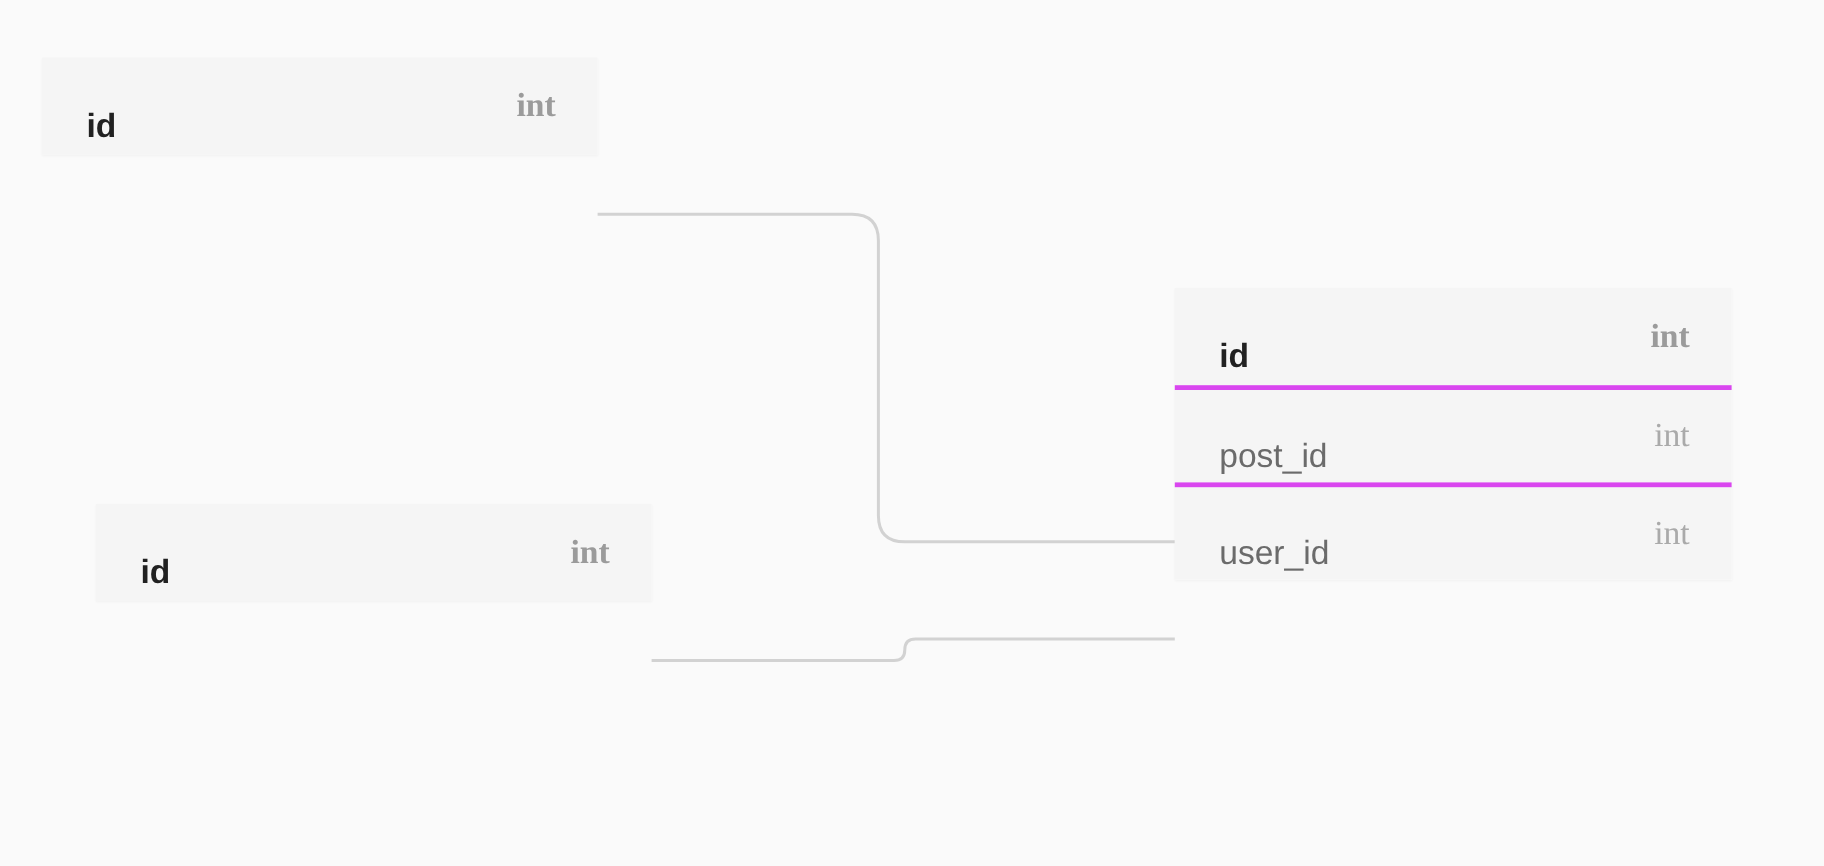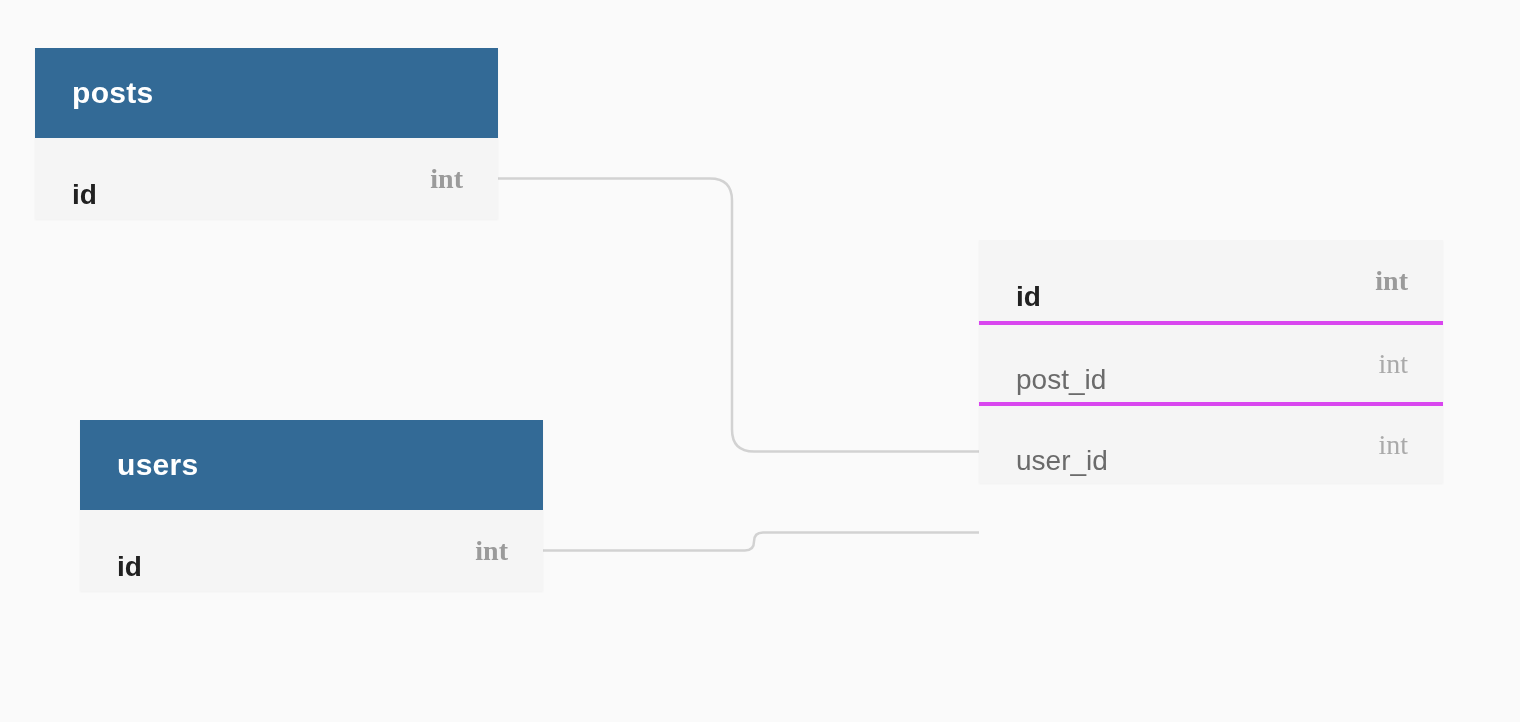--- a/index.html
+++ b/index.html
@@ -56,33 +56,27 @@
 <body>
 
 <div id="canvas">
 
   <svg id="rel-layer" width="1520" height="722" viewBox="0 0 1520 722">
     <path class="rel-path" d="M 498 178.5 L 710 178.5 Q 732 178.5 732 200.5 L 732 429.5 Q 732 451.5 754 451.5 L 979 451.5"></path>
     <path class="rel-path" d="M 543 550.5 L 745 550.5 Q 754 550.5 754 541.5 Q 754 532.5 763 532.5 L 979 532.5"></path>
   </svg>
 
   <div class="db-table" id="table-posts">
-    <div class="db-table-header">
-      <span>posts</span>
-    </div>
     <div class="db-table-row pk">
       <span class="col-name">id</span>
       <span class="col-type">int</span>
     </div>
   </div>
 
   <div class="db-table" id="table-users">
-    <div class="db-table-header">
-      <span>users</span>
-    </div>
     <div class="db-table-row pk">
       <span class="col-name">id</span>
       <span class="col-type">int</span>
     </div>
   </div>
 
   <div class="db-table" id="table-comments">
     <div class="db-table-row pk">
       <span class="col-name">id</span>
       <span class="col-type">int</span>

